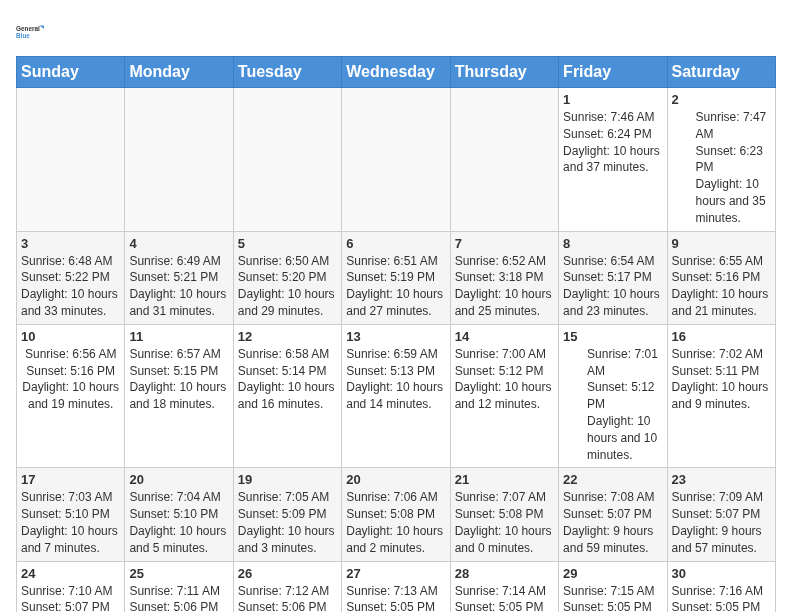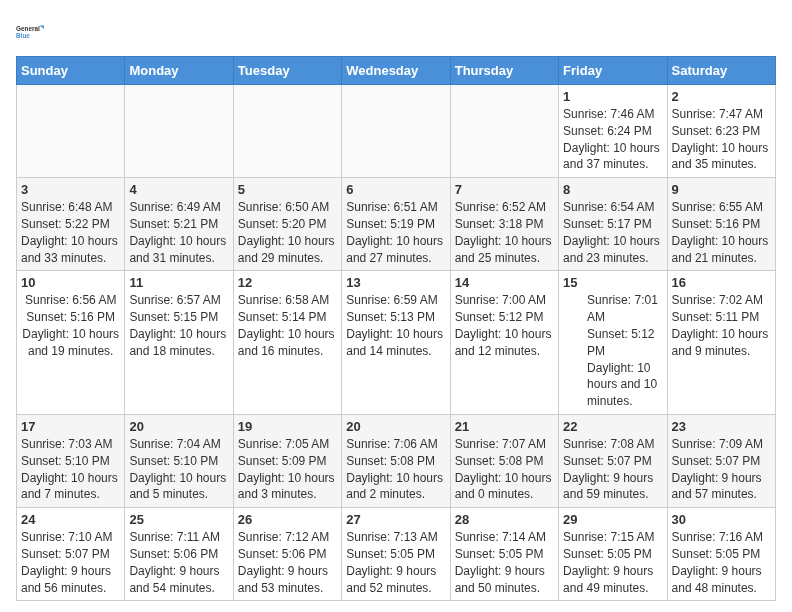--- a/index.html
+++ b/index.html
@@ -37,21 +37,21 @@
       font-size: 16px;
       color: #555;
     }
     .calendar {
       width: 100%;
       border-collapse: collapse;
     }
     .calendar th {
       background: #4a90d9;
       color: #fff;
-      font-size: 13px;
+      font-size: 16px;
       font-weight: bold;
       padding: 6px 4px;
       text-align: left;
       border: 1px solid #3a7fc1;
     }
     .calendar td {
       border: 1px solid #ccc;
       vertical-align: top;
       padding: 4px;
       font-size: 10.5px;
@@ -115,21 +115,21 @@
         <td class="empty"></td>
         <td class="empty"></td>
         <td>
           <span class="day-number">1</span>
           <div class="day-info" style="white-space: pre-line;">Sunrise: 7:46 AM
 Sunset: 6:24 PM
 Daylight: 10 hours and 37 minutes.</div>
         </td>
         <td>
           <span class="day-number">2</span>
-          <div class="day-info" style="white-space: pre-line;">Sunrise: 7:47 AM
+          <div class="day-info" style="white-space: pre-line; margin-left: 24px;">Sunrise: 7:47 AM
 Sunset: 6:23 PM
 Daylight: 10 hours and 35 minutes.</div>
         </td>
       </tr>
       <tr>
         <td>
           <span class="day-number">3</span>
           <div class="day-info" style="white-space: pre-line;">Sunrise: 6:48 AM
 Sunset: 5:22 PM
 Daylight: 10 hours and 33 minutes.</div>

